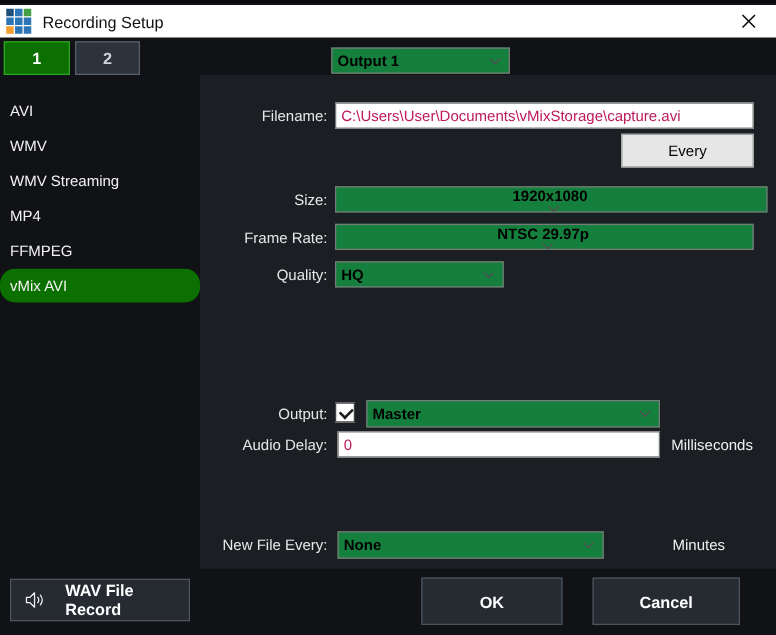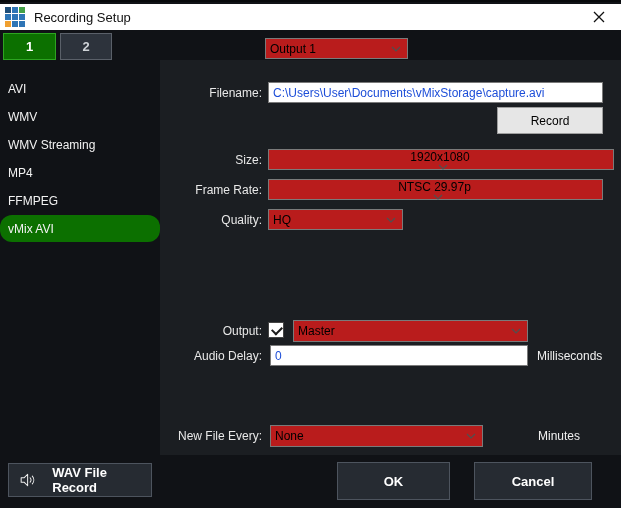--- a/index.html
+++ b/index.html
@@ -48,29 +48,29 @@
     color:#f2f2f2; font-size:12px; cursor:pointer;
   }
   .sidebar-item.selected { background:var(--accent-green); height:27px;border-radius:12px; }
   
   .main-panel {
     position:absolute; left:160px; top:58px; width:461px; height:395px;
     background:var(--panel-bg);
   }
   
   .combo {
-    position:absolute; height:21px; background:#b91c1c;
+    position:absolute; height:21px; background:#15803d;
     border:1px solid #7a7a7a; color:#000; font-size:12px;
     display:flex; align-items:center; justify-content:space-between;
-    padding:0 6px 0 4px; cursor:pointer; white-space:nowrap;
+    padding:0 6px 0 4px; cursor:pointer; white-space:nowrap;font-weight:bold;
   }
   .combo svg { flex:0 0 auto; margin-left:6px; }
   .textbox {
     position:absolute; height:21px; background:#fff;
-    border:1px solid #7a7a7a; color:#1d4ed8; font-size:12px;
+    border:1px solid #7a7a7a; color:#be185d; font-size:12px;
     display:flex; align-items:center; padding:0 4px; white-space:nowrap; overflow:hidden;
   }
   .field-label {
     position:absolute; width:100px; color:#e8e8e8; font-size:12px;
     text-align:right; white-space:nowrap;
   }
   .unit-label { position:absolute; color:#f0f0f0; font-size:12px; white-space:nowrap; }
   .browse-btn {
     position:absolute; left:497px; top:105px; width:106px; height:27px;
     background:#e6e6e6; border:1px solid #9e9e9e; color:#000;
@@ -150,21 +150,21 @@
   <div class="sidebar-item selected" style="top:213px;">
       <span>vMix AVI</span>
     </div>
 
   <div class="main-panel"></div>
 
   <div class="field-label" style="left:162px; top:84px;">Filename:</div>
   <div class="textbox" style="left:268px; top:80px; width:335px;">
     <span>C:\Users\User\Documents\vMixStorage\capture.avi</span>
   </div>
-  <div class="browse-btn">Record</div>
+  <div class="browse-btn">Every</div>
 
   <div class="field-label" style="left:162px; top:151px;">Size:</div>
   <div class="combo" style="left:268px; top:147px; width:346px;flex-direction:column;">
     <span>1920x1080</span>
     <svg width="10" height="6" viewBox="0 0 10 6">
         <path d="M1 1l4 4 4-4" fill="none" stroke="#505050" stroke-width="1.2"></path>
       </svg>
   </div>
 
   <div class="field-label" style="left:162px; top:181px;">Frame Rate:</div>

